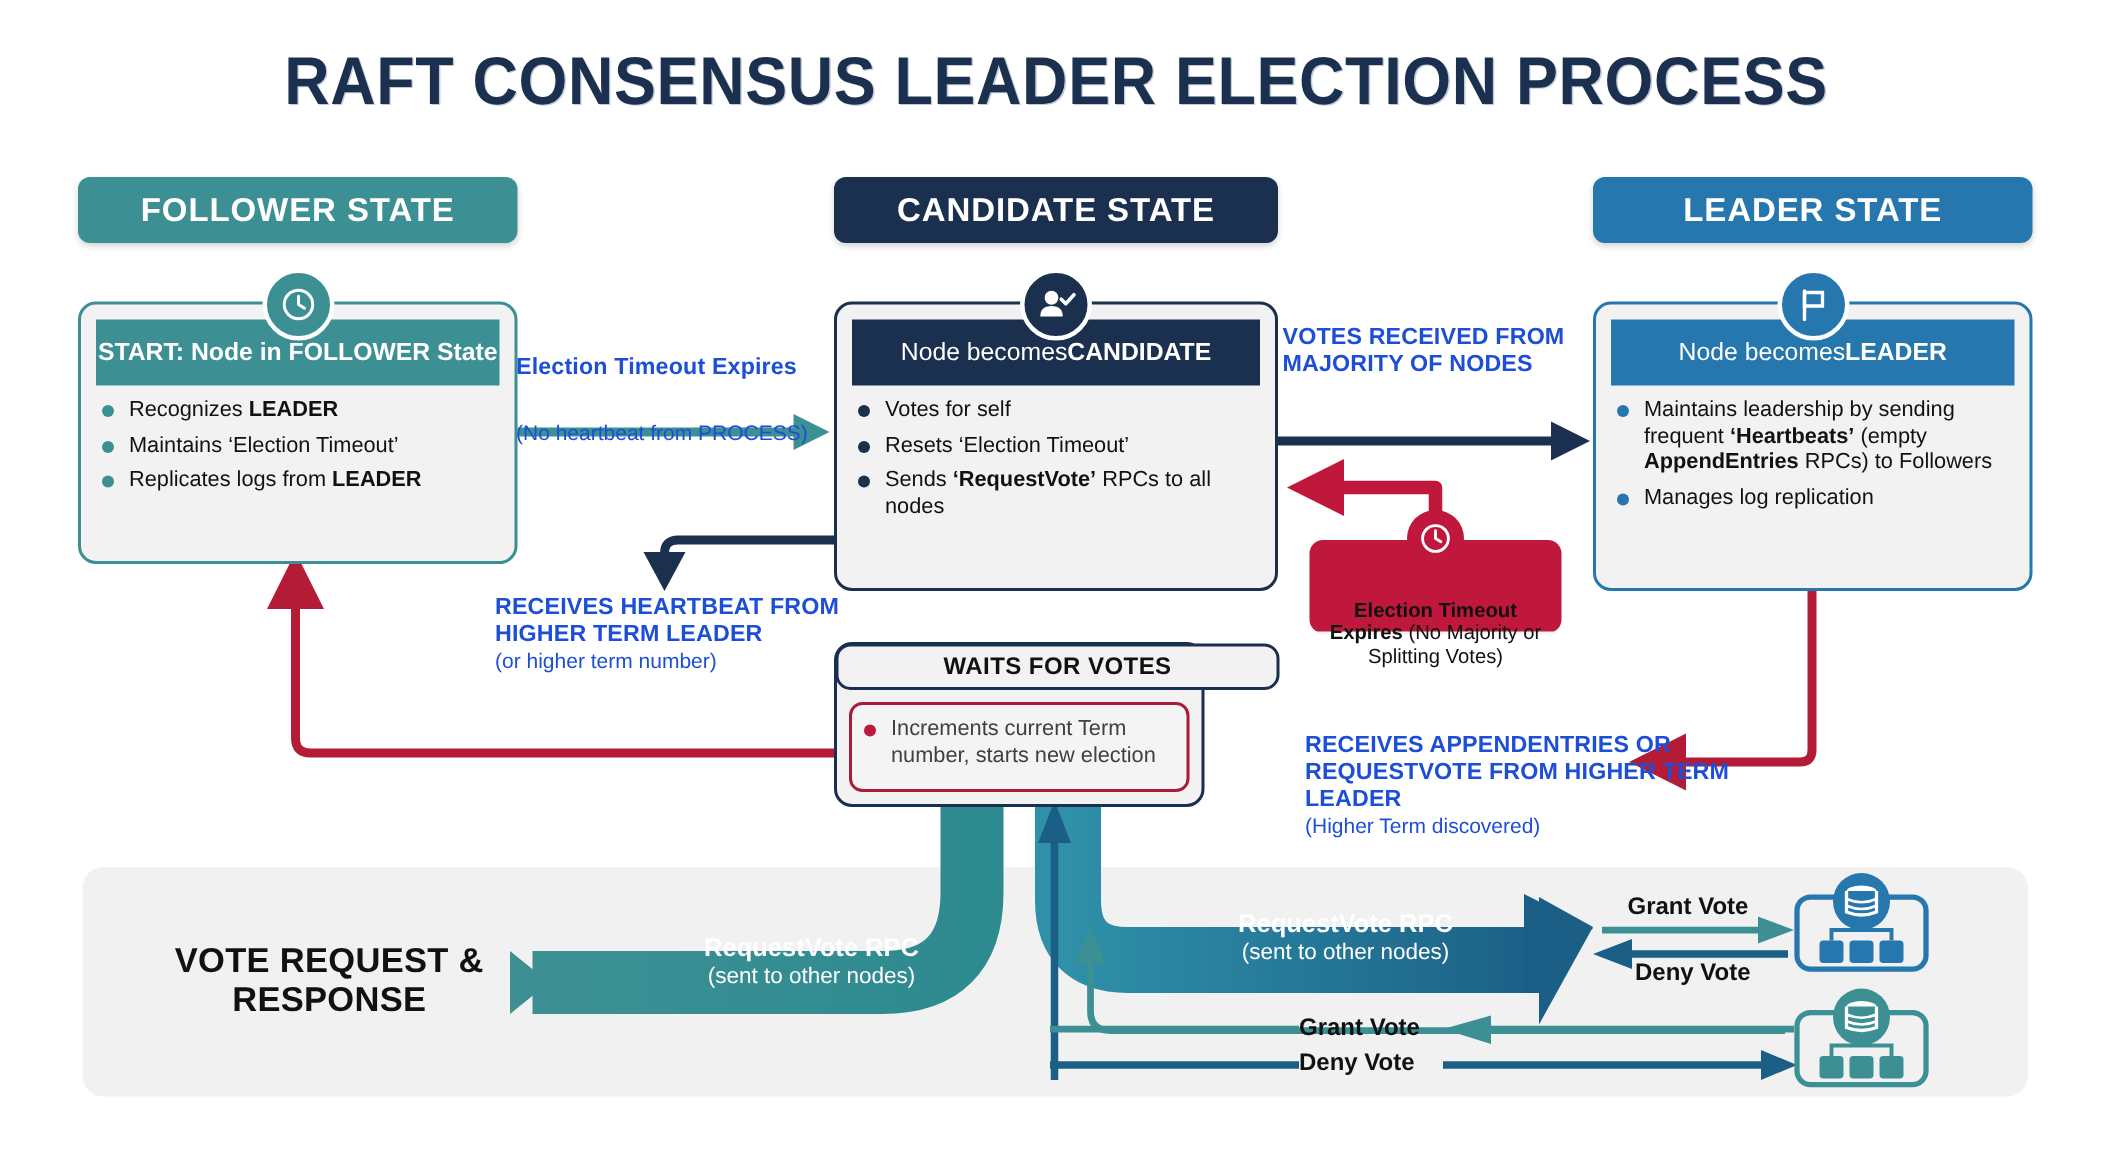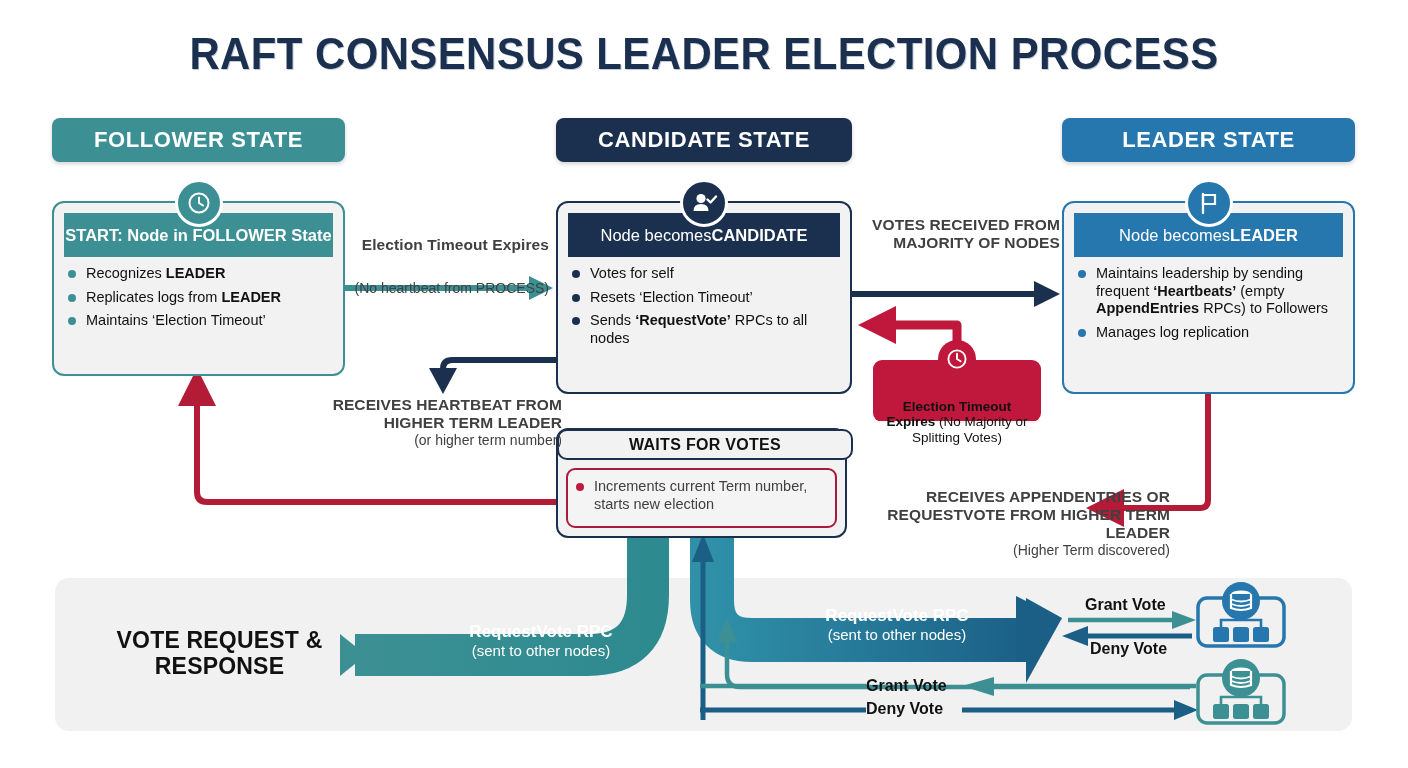--- a/index.html
+++ b/index.html
@@ -74,21 +74,21 @@
   ul.bullets li:before{
     content:"";position:absolute;left:4px;top:5px;width:8px;height:8px;border-radius:50%;
   }
   .card.follower ul.bullets li:before{background:#3c9094;}
   .card.candidate ul.bullets li:before{background:#1b2f4e;}
   .card.leader ul.bullets li:before{background:#2577ad;}
   ul.bullets li b{font-weight:bold;}
 
   
   .waits{
-    position:absolute;left:556px;top:428px;width:291px;height:110px;
+    position:absolute;left:556px;top:428px;width:247px;height:110px;
     border:2.5px solid #1b2f4e;border-radius:12px;background:#f2f2f2;
     box-sizing:border-box;z-index:3;
   }
   .waits .wtitle{
     position:absolute;left:-1px;top:-1px;width:296px;height:31px;box-sizing:border-box;
     background:#f2f2f2;border:2.5px solid #1b2f4e;border-radius:10px;
     display:flex;align-items:center;justify-content:center;
     font-size:16px;font-weight:bold;color:#111;letter-spacing:.3px;
   }
   .waits .inner{
@@ -114,21 +114,21 @@
     font-size:13.5px;color:#111;line-height:1.16;padding:1px 3px;margin-top:47px;
   }
   .redbadge .rb-inner b{font-weight:bold;}
   .redbadge .clockwrap{
     position:absolute;left:50%;margin-left:-19px;top:-20px;width:38px;height:38px;
     border-radius:50%;background:#c0173c;
     display:flex;align-items:center;justify-content:center;
   }
 
   
-  .lbl{position:absolute;text-align:right;color:#404040;z-index:4;}
+  .lbl{position:absolute;text-align:left;color:#1d4ed8;z-index:4;}
   .lbl .big{font-size:15.5px;font-weight:bold;line-height:1.16;letter-spacing:.1px;}
   .lbl .small{font-size:14px;line-height:1.18;}
 
   .lbl.timeout{left:344px;top:236px;width:205px;}
   .lbl.votes-maj{left:855px;top:216px;width:205px;}
   .lbl.recv-hb{left:330px;top:396px;width:232px;}
   .lbl.recv-ae{left:870px;top:488px;width:300px;}
   .panel-title{
     position:absolute;left:112px;top:627px;width:215px;text-align:center;
     font-size:23px;font-weight:bold;color:#111;line-height:1.15;z-index:4;
@@ -283,22 +283,22 @@
     <div class="card follower">
       <div class="badge-icon follower">
         <svg width="26" height="26" viewBox="0 0 26 26">
           <circle cx="13" cy="13" r="9.5" fill="none" stroke="#fff" stroke-width="2"></circle>
           <path d="M13 7.5 L13 13 L17 15.5" stroke="#fff" stroke-width="2" fill="none" stroke-linecap="round"></path>
         </svg>
       </div>
       <div class="cardhead follower">START: Node in FOLLOWER State</div>
       <ul class="bullets">
         <li><span>Recognizes </span><b>LEADER</b></li>
+        <li><span>Maintains ‘Election Timeout’</span></li>
         <li><span>Replicates logs from </span><b>LEADER</b></li>
-        <li><span>Maintains ‘Election Timeout’</span></li>
       </ul>
     </div>
 
     <div class="card candidate">
       <div class="badge-icon candidate">
         <svg width="28" height="26" viewBox="0 0 28 26">
           <circle cx="11" cy="8.5" r="4.6" fill="#fff"></circle>
           <path d="M3.5 21 Q3.5 14 11 14 Q18.5 14 18.5 21 Z" fill="#fff"></path>
           <path d="M17.5 9.5 L20.5 12.5 L26 6.5" stroke="#fff" stroke-width="2.4" fill="none" stroke-linecap="round" stroke-linejoin="round"></path>
         </svg>

